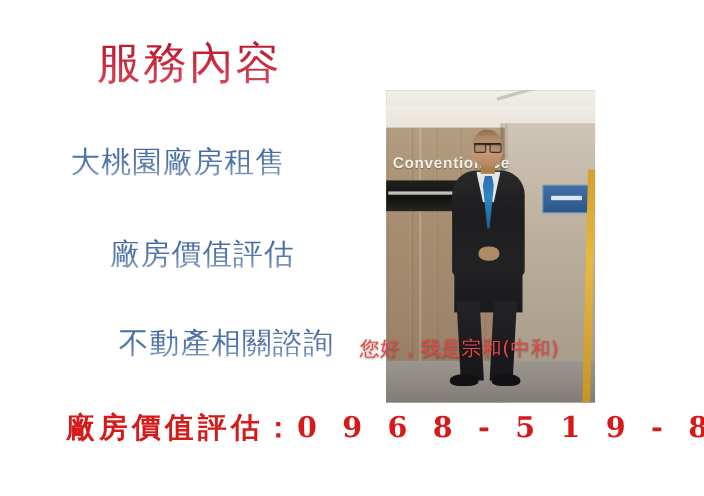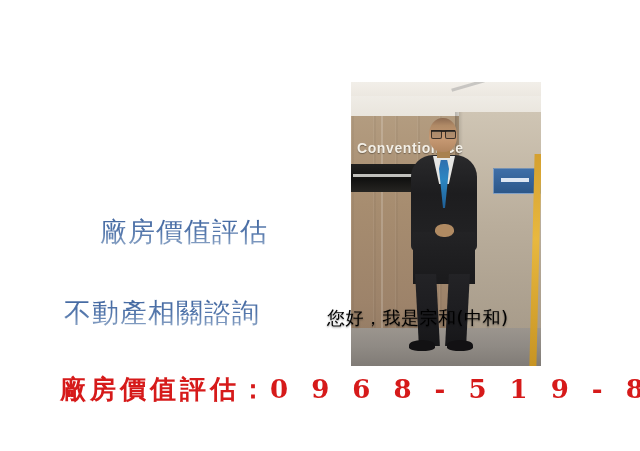--- a/index.html
+++ b/index.html
@@ -52,21 +52,21 @@
     font-weight: 400;
     color: #46699f;
     background: linear-gradient(180deg, #3f649e 0%, #5679ad 55%, #9db2cd 100%);
     -webkit-background-clip: text;
     background-clip: text;
     -webkit-text-fill-color: transparent;
     font-family: "DejaVu Sans", sans-serif;
   }
   #service-1 { top: 131px; }
   #service-2 { top: 215px; margin-left: 36px; }
-  #service-3 { top: 296px; }
+  #service-3 { top: 296px; margin-left: 44px; }
 
   
   #contact {
     position: absolute;
     left: 60px;
     top: 372px;
     width: 520px;
     font-size: 26px;
     line-height: 34px;
     letter-spacing: 4px;
@@ -285,33 +285,35 @@
     transform: rotate(-16deg);
   }
 
   
   #photo-caption {
     position: absolute;
     left: 327px;
     top: 306px;
     font-size: 18px;
     line-height: 24px;
-    color: #000000;
+    color: #ef4444;
     white-space: nowrap;
     letter-spacing: 0.5px;
     text-shadow: 0 1px 2px rgba(0,0,0,0.45);
     font-family: "DejaVu Sans", sans-serif;
   }
 </style>
 </head>
 <body>
 
 <div id="slide">
 
-
+  <div id="title">服務內容</div>
+
+  <div class="service-line" id="service-1">大桃園廠房租售</div>
 
   <div class="service-line" id="service-2">廠房價值評估</div>
 
   <div class="service-line" id="service-3">不動產相關諮詢</div>
 
   <div id="photo">
     <div id="ph-ceiling"></div>
     <div id="ph-ceiling-curve"></div>
     <div id="ph-ceil-streak"></div>
     <div id="ph-wall-wood"></div>

